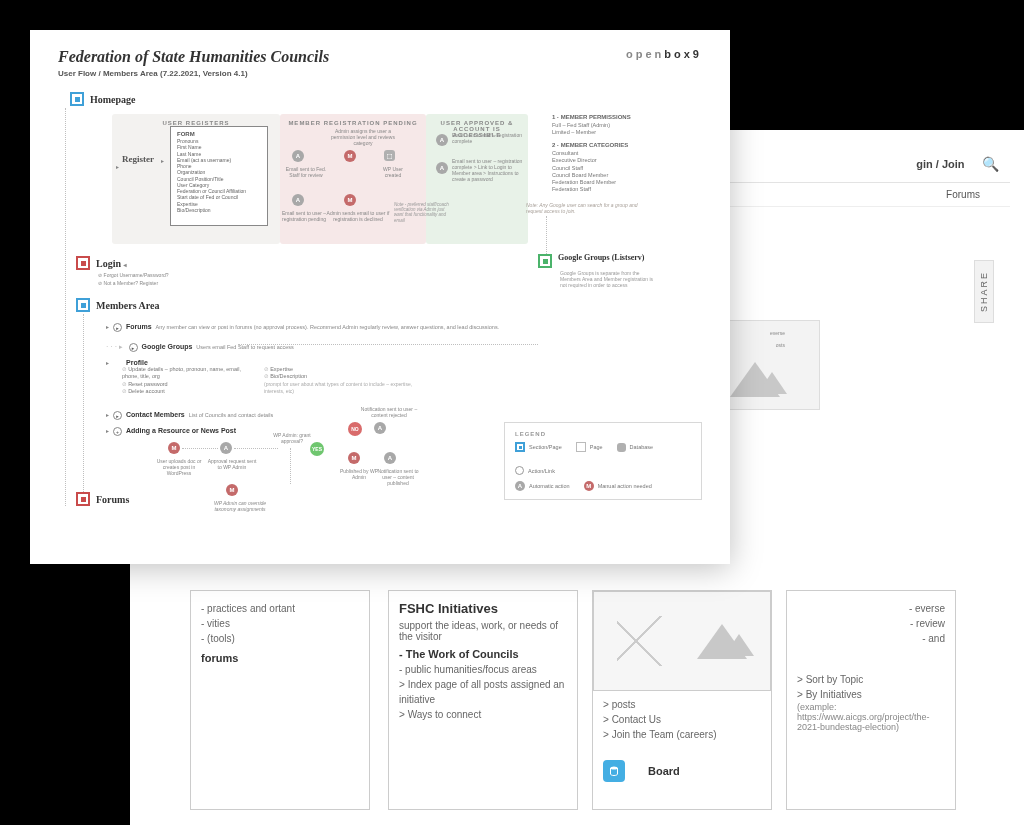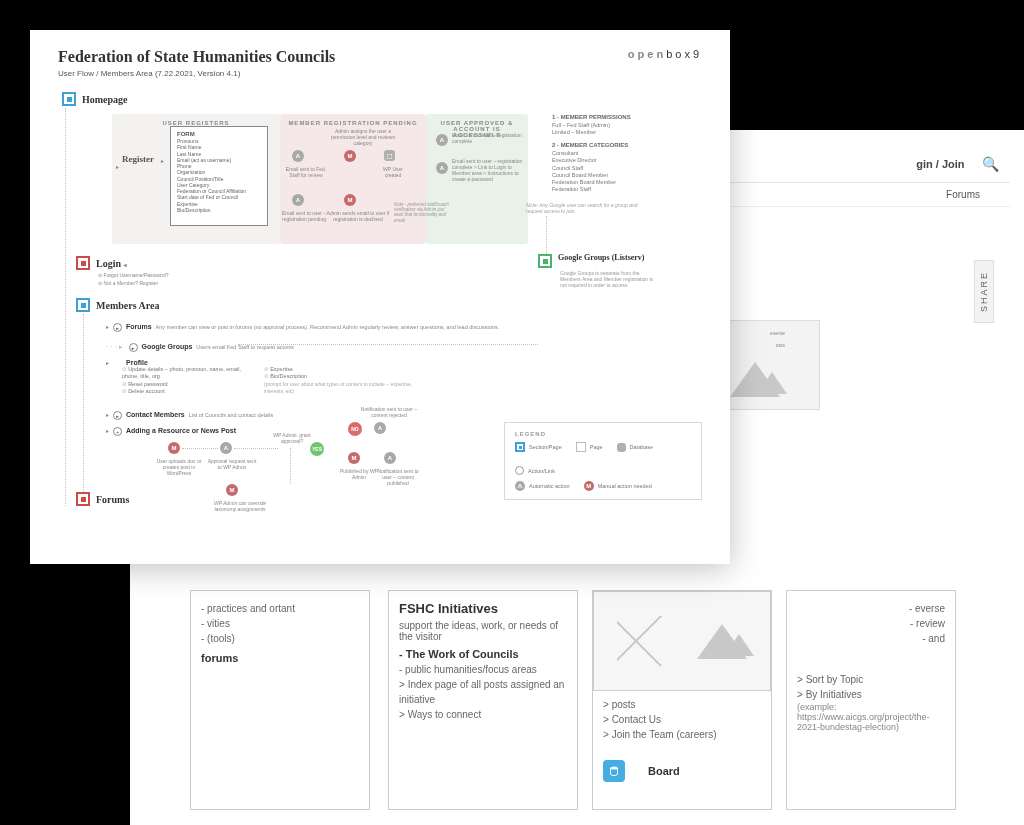--- a/index.html
+++ b/index.html
@@ -45,24 +45,24 @@
   .gray-tri { width:0;height:0;border-left:25px solid transparent;border-right:25px solid transparent;border-bottom:35px solid #c8c8c8; position:relative; }
   .gray-tri::after{content:"";position:absolute; left:2px; top:10px; width:0;height:0;border-left:15px solid transparent;border-right:15px solid transparent;border-bottom:22px solid #c8c8c8;}
   .dbicon { width:22px; height:22px; background:#44aee3; border-radius:4px; display:inline-flex; align-items:center; justify-content:center; color:#fff; font-size:12px;}
 
   
   .page1 {
     left: 30px; top: 30px; width: 700px; height: 534px;
     padding: 18px 28px 18px 28px;
   }
   .p1-head { display:flex; justify-content:space-between; align-items:flex-start; }
-  .p1-title { font-family: Georgia, "Times New Roman", serif; font-weight:700; font-size:16px; color:#333; }
-  .p1-sub { font-size:8px; color:#555; margin-top:3px; font-weight:400;}
+  .p1-title { font-family: Georgia, "Times New Roman", serif; font-weight:700; font-size:16px; color:#333;font-style:italic; }
+  .p1-sub { font-size:8px; color:#555; margin-top:3px; font-weight:700;}
   .brand { font-size:11px; letter-spacing:3px; color:#888; font-weight:700; font-family:inherit;}
-  .brand b{color:#333; font-weight:400;}
+  .brand b{color:#333; font-weight:700;}
 
   .diagram { position:relative; margin-top:14px; height:430px; font-size:7px; color:#555;}
   .sect-icon { width:14px; height:14px; border:2px solid #3fa0d8; display:inline-flex; align-items:center; justify-content:center; background:#fff; vertical-align:middle;}
   .sect-icon.red { border-color:#c94b4b;}
   .sect-icon.gr { border-color:#4bb36b;}
   .sect-icon .dot{ width:5px;height:5px;background:#3fa0d8;}
   .sect-icon.red .dot{background:#c94b4b;}
   .sect-icon.gr .dot{background:#4bb36b;}
   .node-lbl { font-family: Georgia, serif; font-weight:700; font-size:10px; color:#333; margin-left:6px;}
   .hdrline { display:flex; align-items:center; }
@@ -260,21 +260,21 @@
   <div class="p1-head">
     <div>
       <div class="p1-title">Federation of State Humanities Councils</div>
       <div class="p1-sub">User Flow / Members Area (7.22.2021, Version 4.1)</div>
     </div>
     <div class="brand">open<b>box9</b></div>
   </div>
 
   <div class="diagram">
 
-    <div class="hdrline abs" style="left:4px;top:0;">
+    <div class="hdrline abs" style="left:12px;top:0;">
       <span class="sect-icon">
           <span class="dot"></span>
         </span>
       <span class="node-lbl">Homepage</span>
     </div>
 
     <div class="phase phase1">
         <div class="pt">USER REGISTERS</div>
       </div>
     <div class="phase phase2">

